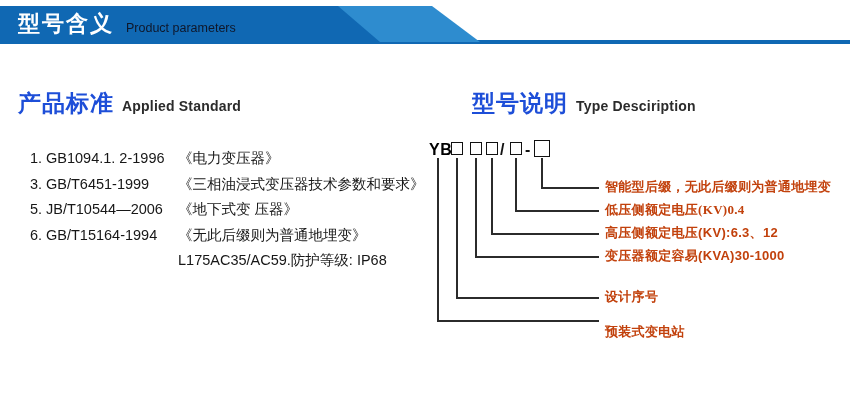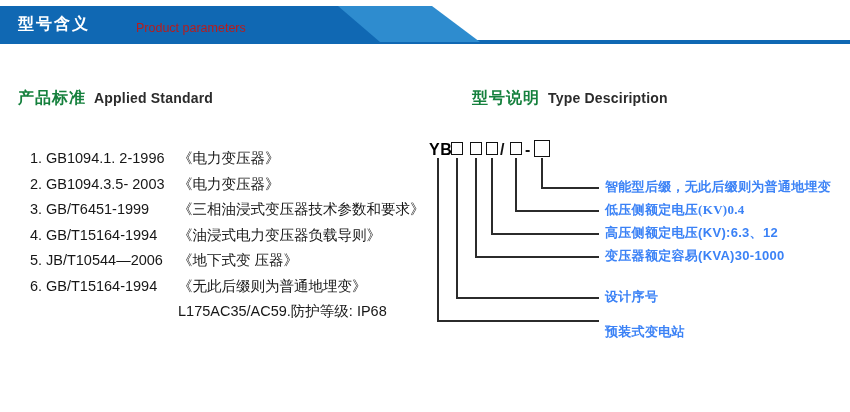--- a/index.html
+++ b/index.html
@@ -43,46 +43,46 @@
     position: absolute;
     left: 0; top: 6px;
     width: 380px;
     height: 36px;
     background: #1068b3;
     clip-path: polygon(0 0, 338px 0, 380px 36px, 0 36px);
   }
   .banner-title {
     position: absolute;
     left: 18px; top: 10px;
-    font-size: 16px;
+    font-size: 22px;
     font-weight: bold;
     letter-spacing: 2px;
     color: #ffffff;
     line-height: 28px;
     white-space: nowrap;
     text-align: right;
   }
   .banner-sub {
     position: absolute;
-    left: 136px; top: 21px;
+    left: 126px; top: 21px;
     font-size: 12.5px;
-    color: #b91c1c;
+    color: #0f172a;
     line-height: 15px;
     white-space: nowrap;
   }
 
   
   .sec-head {
     position: absolute;
     white-space: nowrap;
   }
   .sec-head .cn {
-    font-size: 16px;
-    font-weight: bold;
-    color: #15803d;
+    font-size: 23px;
+    font-weight: bold;
+    color: #1d4ed8;
     letter-spacing: 1px;
   }
   .sec-head .en {
     font-size: 14px;
     font-weight: bold;
     color: #2b2b2b;
     margin-left: 8px;
     letter-spacing: 0.2px;
   }
   #std-head { left: 18px; top: 88px; }
@@ -170,21 +170,21 @@
     position: absolute;
     height: 1.6px;
     background: #2b2b2b;
   }
 
   
   .dlabel {
     position: absolute;
     font-size: 13px;
     font-weight: bold;
-    color: #3b82f6;
+    color: #c2410c;
     white-space: nowrap;
     line-height: 16px;
     letter-spacing: 0.3px;
   }
 </style>
 </head>
 <body>
 
 <div class="banner">
   <div class="banner-rule"></div>
@@ -196,27 +196,21 @@
 
 <div class="sec-head" id="std-head">
   <span class="cn">产品标准</span><span class="en">Applied Standard</span>
 </div>
 
 <div class="std-list">
   <span class="std-row">
     <span class="no">1.</span><span class="code">GB1094.1. 2-1996</span><span class="name">《电力变压器》</span>
   </span>
   <span class="std-row">
-    <span class="no">2.</span><span class="code">GB1094.3.5- 2003</span><span class="name">《电力变压器》</span>
-  </span>
-  <span class="std-row">
     <span class="no">3.</span><span class="code">GB/T6451-1999</span><span class="name">《三相油浸式变压器技术参数和要求》</span>
-  </span>
-  <span class="std-row">
-    <span class="no">4.</span><span class="code">GB/T15164-1994</span><span class="name">《油浸式电力变压器负载导则》</span>
   </span>
   <span class="std-row">
     <span class="no">5.</span><span class="code">JB/T10544—2006</span><span class="name">《地下式变 压器》</span>
   </span>
   <span class="std-row">
     <span class="no">6.</span><span class="code">GB/T15164-1994</span><span class="name">《无此后缀则为普通地埋变》</span>
   </span>
   <span class="std-cont">L175AC35/AC59.防护等级: IP68</span>
 </div>
 

